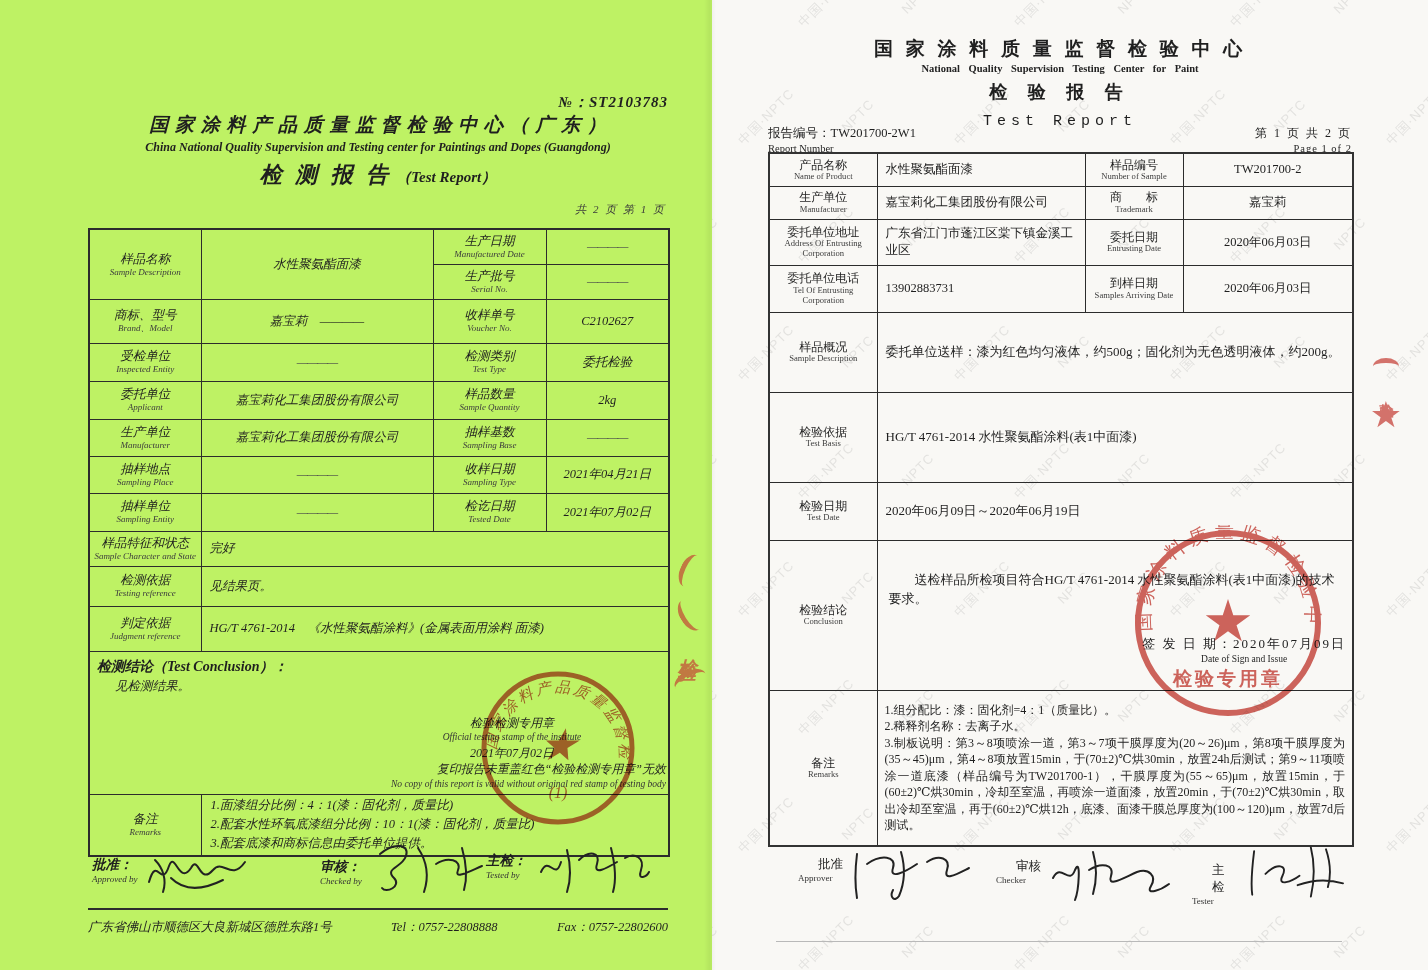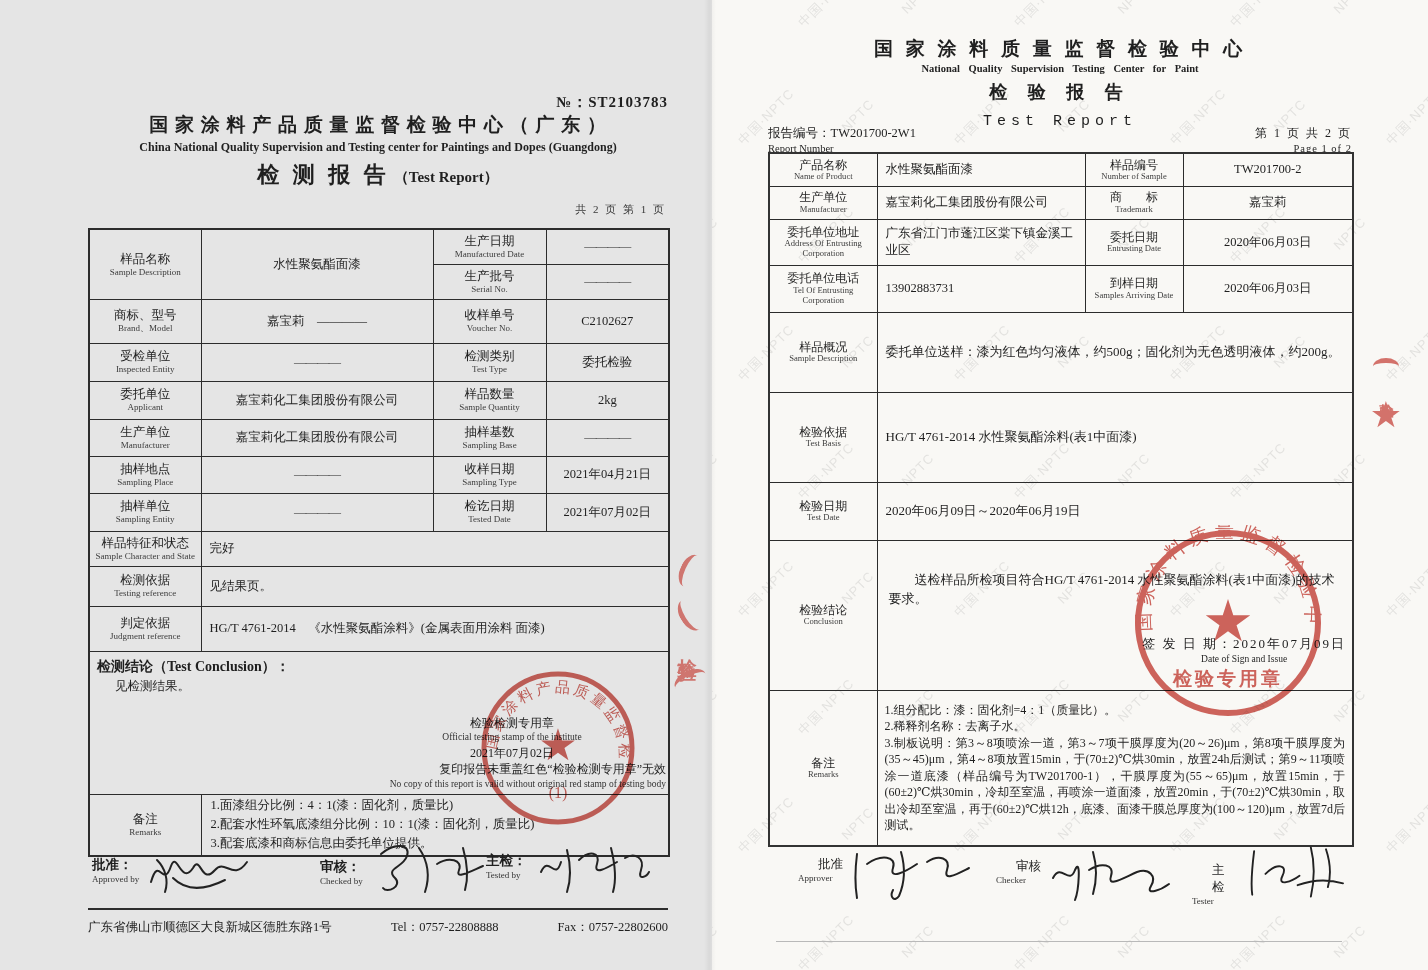--- a/index.html
+++ b/index.html
@@ -1,20 +1,20 @@
 <!DOCTYPE html>
 <html><head>
 <meta charset="utf-8">
 <style>
   html,body{margin:0;padding:0;background:#ffffff;}
   #canvas{position:relative;width:1428px;height:970px;background:#ffffff;overflow:hidden;
           font-family:"Liberation Serif","DejaVu Serif",serif;color:#1f1f1f;}
   
   .page{position:absolute;top:0;height:970px;}
-  #lpage{left:0;width:712px;background:#e5e5e5;}
+  #lpage{left:0;width:712px;background:#bef264;font-style:italic;}
   #rpage{left:712px;width:716px;background:#f9f8f5;}
   #page-divider{position:absolute;left:704px;top:0;width:12px;height:970px;
     background:linear-gradient(90deg,rgba(0,0,0,0) 0%,rgba(0,0,0,.05) 45%,rgba(0,0,0,0) 100%);}
   .inner{position:absolute;}
   #lpage .inner{left:88px;top:0;width:580px;}
   #rpage .inner{left:56px;top:0;width:584px;z-index:2;}
   
   .hdr-no{position:absolute;right:0;top:93px;font-size:15px;font-weight:bold;letter-spacing:1px;}
   .l-title-cn{position:absolute;top:112px;width:100%;text-align:center;font-size:19px;font-weight:bold;letter-spacing:1px;}
   .l-title-en{position:absolute;top:140px;width:100%;text-align:center;font-size:12px;font-weight:bold;}

